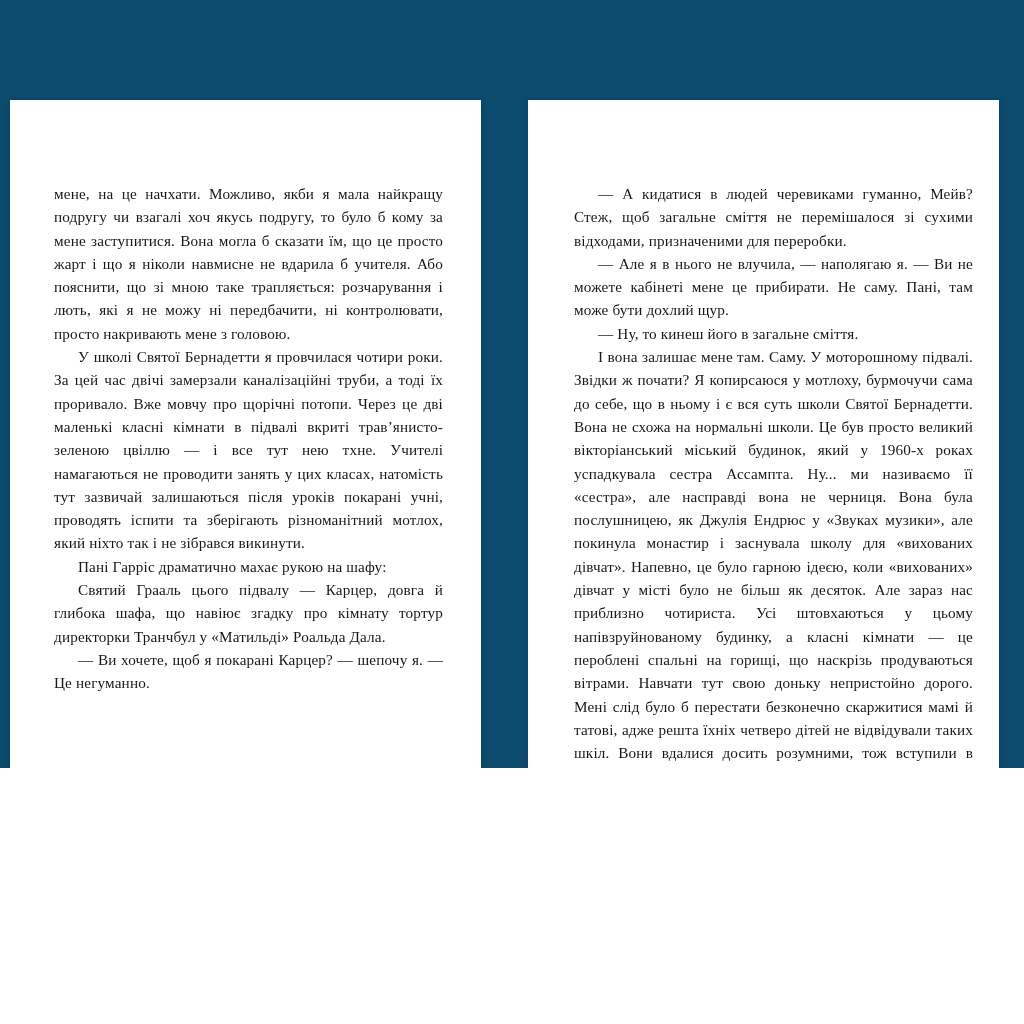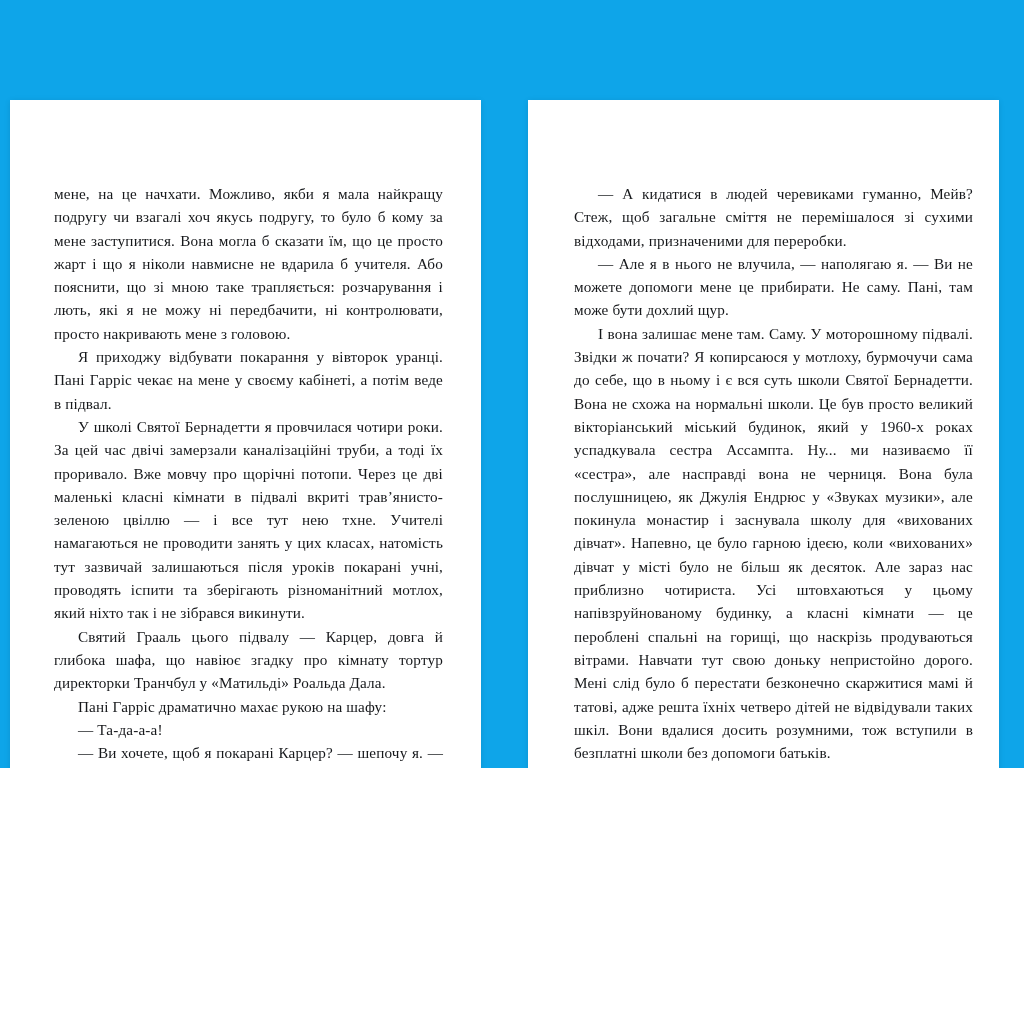--- a/index.html
+++ b/index.html
@@ -4,21 +4,21 @@
 <style>
   html, body {
     margin: 0;
     padding: 0;
     background: #ffffff;
   }
   .page-root {
     position: relative;
     width: 1024px;
     height: 768px;
-    background: #0ea5e9;
+    background: #0c4a6e;
     font-family: "Liberation Serif", serif;
     overflow: hidden;
   }
   .spread {
     position: absolute;
     left: 0;
     top: 0;
     width: 1024px;
     height: 1024px;
   }
@@ -90,25 +90,23 @@
 </style>
 </head>
 <body>
 
 <div class="page-root">
   <div class="spread">
 
     <div class="book-page left">
       <div class="page-inner">
         <p class="para noindent">мене, на це начхати. Можливо, якби я мала найкращу подругу чи взагалі хоч якусь подругу, то було б кому за мене заступитися. Вона могла б сказати їм, що це просто жарт і що я ніколи навмисне не вдарила б учителя. Або пояснити, що зі мною таке трапляється: розчарування і лють, які я не можу ні передбачити, ні контролювати, просто накривають мене з головою.</p>
-        <p class="para">Я приходжу відбувати покарання у вівторок уранці. Пані Гарріс чекає на мене у своєму кабінеті, а потім веде в підвал.</p>
         <p class="para">У школі Святої Бернадетти я провчилася чотири роки. За цей час двічі замерзали каналізаційні труби, а тоді їх проривало. Вже мовчу про щорічні потопи. Через це дві маленькі класні кімнати в підвалі вкриті трав’янисто-зеленою цвіллю — і все тут нею тхне. Учителі намагаються не проводити занять у цих класах, натомість тут зазвичай залишаються після уроків покарані учні, проводять іспити та зберігають різноманітний мотлох, який ніхто так і не зібрався викинути.</p>
+        <p class="para">Пані Гарріс драматично махає рукою на шафу:</p>
         <p class="para">Святий Грааль цього підвалу — Карцер, довга й глибока шафа, що навіює згадку про кімнату тортур директорки Транчбул у «Матильді» Роальда Дала.</p>
-        <p class="para">Пані Гарріс драматично махає рукою на шафу:</p>
-        <p class="para">— Та-да-а-а!</p>
         <p class="para">— Ви хочете, щоб я покарані Карцер? — шепочу я. — Це негуманно.</p>
       </div>
       <div class="folio left-folio">7</div>
       <div class="page-rule"></div>
 
       <div class="speck" style="left:352px; top:785px; width:3px; height:3px;"></div>
       <div class="speck soft" style="left:366px; top:806px; width:2px; height:2px;"></div>
       <div class="speck" style="left:378px; top:772px; width:2px; height:2px;"></div>
       <div class="speck faint" style="left:388px; top:800px; width:3px; height:3px;"></div>
       <div class="speck" style="left:404px; top:792px; width:2px; height:2px;"></div>
@@ -121,21 +119,22 @@
       <div class="speck soft" style="left:447px; top:690px; width:2px; height:2px;"></div>
       <div class="speck faint" style="left:436px; top:720px; width:2px; height:2px;"></div>
       <div class="speck" style="left:452px; top:730px; width:2px; height:2px;"></div>
       <div class="speck" style="left:438px; top:834px; width:2px; height:2px;"></div>
       <div class="speck soft" style="left:396px; top:836px; width:2px; height:2px;"></div>
     </div>
 
     <div class="book-page right">
       <div class="page-inner">
         <p class="para">— А кидатися в людей черевиками гуманно, Мейв? Стеж, щоб загальне сміття не перемішалося зі сухими відходами, призначеними для переробки.</p>
-        <p class="para">— Але я в нього не влучила, — наполягаю я. — Ви не можете допомоги мене це прибирати. Не саму. Пані, там може бути дохлий щур.</p>
+        <p class="para">— Але я в нього не влучила, — наполягаю я. — Ви не можете кабінеті мене це прибирати. Не саму. Пані, там може бути дохлий щур.</p>
+        <p class="para">— Ну, то кинеш його в загальне сміття.</p>
         <p class="para">І вона залишає мене там. Саму. У моторошному підвалі. Звідки ж почати? Я копирсаюся у мотлоху, бурмочучи сама до себе, що в ньому і є вся суть школи Святої Бернадетти. Вона не схожа на нормальні школи. Це був просто великий вікторіанський міський будинок, який у 1960-х роках успадкувала сестра Ассампта. Ну... ми називаємо її «сестра», але насправді вона не черниця. Вона була послушницею, як Джулія Ендрюс у «Звуках музики», але покинула монастир і заснувала школу для «вихованих дівчат». Напевно, це було гарною ідеєю, коли «вихованих» дівчат у місті було не більш як десяток. Але зараз нас приблизно чотириста. Усі штовхаються у цьому напівзруйнованому будинку, а класні кімнати — це пероблені спальні на горищі, що наскрізь продуваються вітрами. Навчати тут свою доньку непристойно дорого. Мені слід було б перестати безконечно скаржитися мамі й татові, адже решта їхніх четверо дітей не відвідували таких шкіл. Вони вдалися досить розумними, тож вступили в безплатні школи без допомоги батьків.</p>
       </div>
       <div class="folio right-folio">8</div>
       <div class="page-rule"></div>
 
       <div class="speck" style="left:28px; top:768px; width:3px; height:3px;"></div>
       <div class="speck soft" style="left:16px; top:790px; width:2px; height:2px;"></div>
       <div class="speck faint" style="left:38px; top:800px; width:2px; height:2px;"></div>
       <div class="speck" style="left:52px; top:780px; width:2px; height:2px;"></div>
       <div class="speck soft" style="left:62px; top:812px; width:3px; height:3px;"></div>

